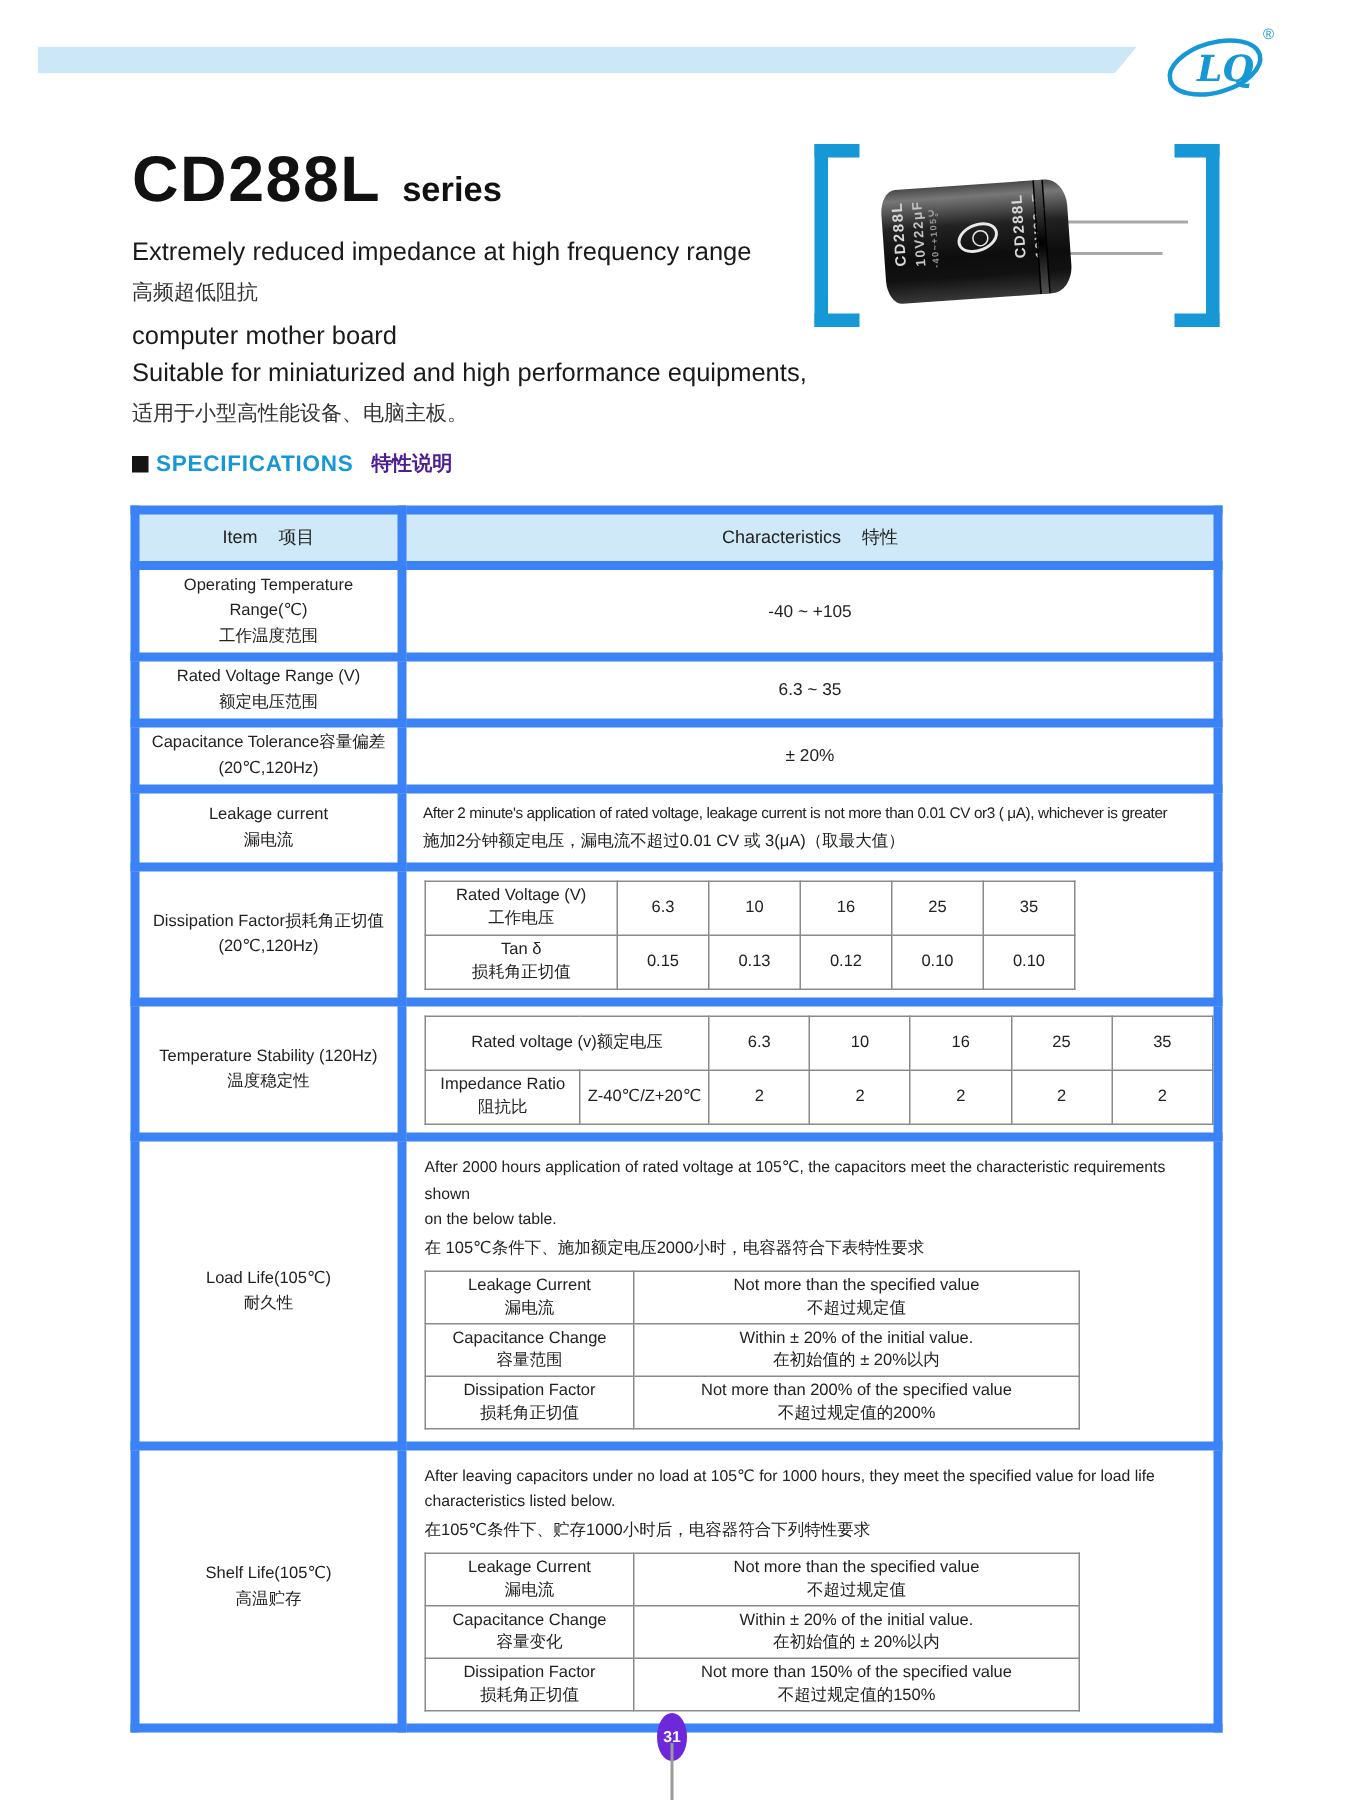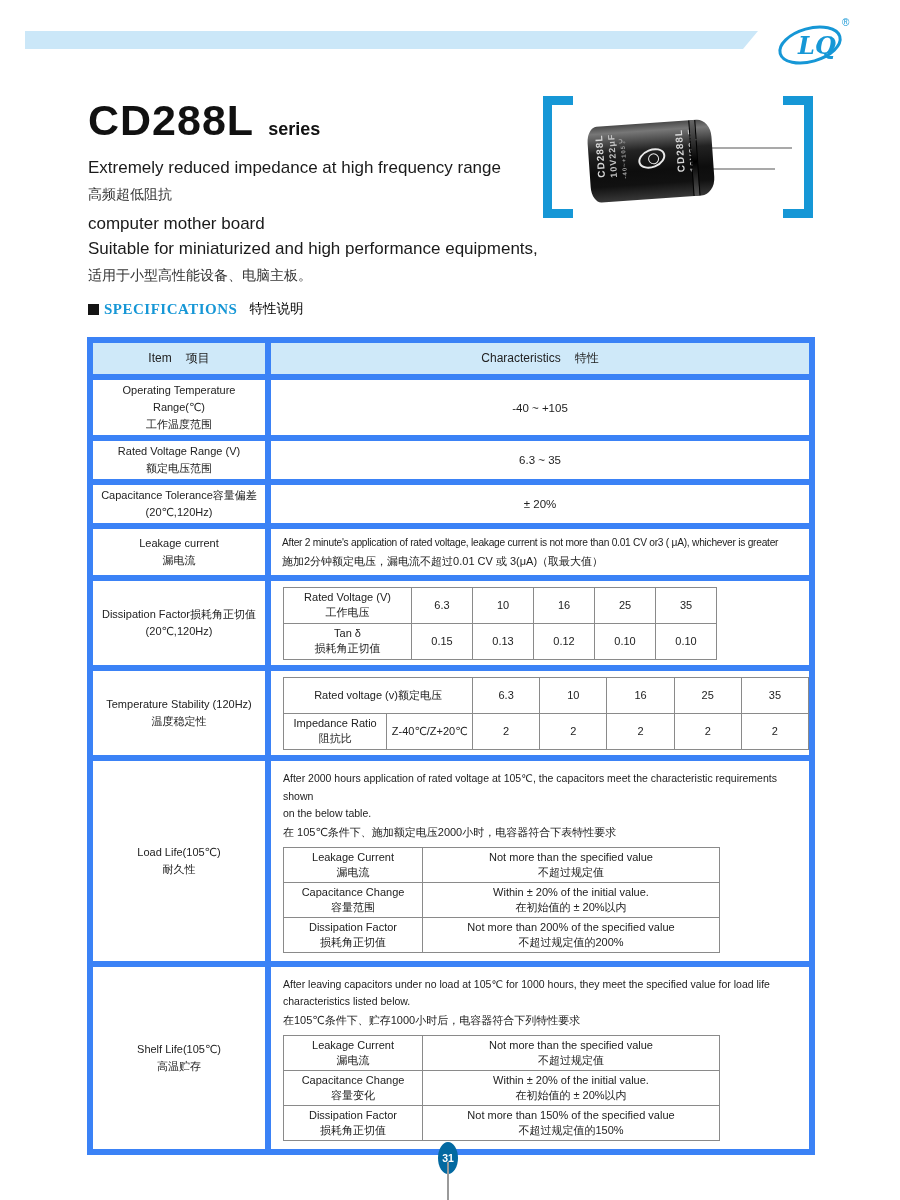--- a/index.html
+++ b/index.html
@@ -15,21 +15,21 @@
   .top-band {
     position: absolute; left: 25px; top: 31px; width: 733px; height: 18px;
     background: #cbe7f8;
     clip-path: polygon(0 0, 100% 0, calc(100% - 15px) 100%, 0 100%);
   }
   .brand-logo { position: absolute; left: 768px; top: 12px; }
 
   
   .title-row { position: absolute; left: 88px; top: 96px; display: flex; align-items: baseline; gap: 14px; }
   .title-main { font-size: 43px; font-weight: bold; letter-spacing: 1px; color: #111; }
-  .title-series { font-size: 18px; font-weight: bold; color: #111; }
+  .title-series { font-size: 23px; font-weight: bold; color: #111; }
 
   .desc { position: absolute; left: 88px; top: 155px; width: 470px; }
   .desc .en { font-size: 17px; color: #1a1a1a; line-height: 25px; }
   .desc .zh { font-size: 14px; color: #333; line-height: 22px; margin: 3px 0 6px 0; }
 
   
   .cap-figure { position: absolute; left: 543px; top: 96px; width: 270px; height: 122px; }
   .bracket-l { position: absolute; left: 0; top: 0; width: 30px; height: 100%;
     border-left: 9px solid #1697d6; border-top: 9px solid #1697d6; border-bottom: 9px solid #1697d6; }
   .bracket-r { position: absolute; right: 0; top: 0; width: 30px; height: 100%;
@@ -55,22 +55,22 @@
   .vt4 { left: 86px; top: 8px;  font-size: 10px; }
   .vt5 { left: 99px; top: 8px;  font-size: 9px;  color: #c4c4c4; }
   .cap-swirl { position: absolute; left: 49px; top: 26px; width: 28px; height: 19px;
     border: 2px solid #e8e8e8; border-radius: 50%; transform: rotate(-18deg); }
   .cap-swirl::after { content: ""; position: absolute; left: 8px; top: 3px; width: 9px; height: 9px;
     border: 1.5px solid #e8e8e8; border-radius: 50%; }
 
   
   .section-head { position: absolute; left: 88px; top: 300px; display: flex; align-items: center; }
   .bullet { width: 11px; height: 11px; background: #141414; margin-right: 5px; }
-  .sec-en { color: #1697d6; font-size: 15px; font-weight: bold; letter-spacing: .5px; font-family: Liberation Serif, serif; }
-  .sec-zh { color: #000000; font-size: 13.5px; font-weight: normal; margin-left: 12px; }
+  .sec-en { color: #1697d6; font-size: 15px; font-weight: bold; letter-spacing: .5px; }
+  .sec-zh { color: #4c1d95; font-size: 13.5px; font-weight: bold; margin-left: 12px; }
 
   
   table.spec { position: absolute; left: 87px; top: 337px; width: 728px;
     border-collapse: collapse; table-layout: fixed; color: #222; }
   table.spec td { border: 6px solid #3b82f6; vertical-align: middle; padding: 0; }
   tr.head td { background: #cfe9f9; height: 37px; text-align: center; font-size: 12px; }
   tr.head .sp { display: inline-block; width: 14px; }
   .item-cell { text-align: center; font-size: 11px; line-height: 17px; padding: 2px 4px !important; }
   .val-center { text-align: center; font-size: 11.5px; margin-top: 25px; }
   .txt-cell { padding: 4px 6px 4px 11px !important; font-size: 11px; line-height: 19px; }
@@ -88,21 +88,21 @@
   .mini-cr { margin: 5px 0 0 0; }
   .mini-cr td { line-height: 13.5px; font-size: 10px; padding: 2px 4px; }
   .mini-cr td.k { width: 139px; }
   .mini-cr td.v { width: 297px; }
 
   .life-cell { padding: 9px 6px 8px 12px !important; font-size: 10.5px; line-height: 17.5px; vertical-align: top !important; }
   .life-cell .zh-intro { font-size: 11px; line-height: 19px; }
 
   
   .page-circle { position: absolute; left: 438px; top: 1142px; width: 20px; height: 32px;
-    border-radius: 50%; background: #0369a1; color: #fff; font-size: 10.5px; font-weight: bold;
+    border-radius: 50%; background: #6d28d9; color: #fff; font-size: 10.5px; font-weight: bold;
     display: flex; align-items: center; justify-content: center; }
   .foot-line { position: absolute; left: 447px; top: 1162px; width: 2px; height: 38px; background: #9a9a9a; }
 </style>
 </head>
 <body>
 
 <div class="page">
 
   <div class="top-band"></div>
 

